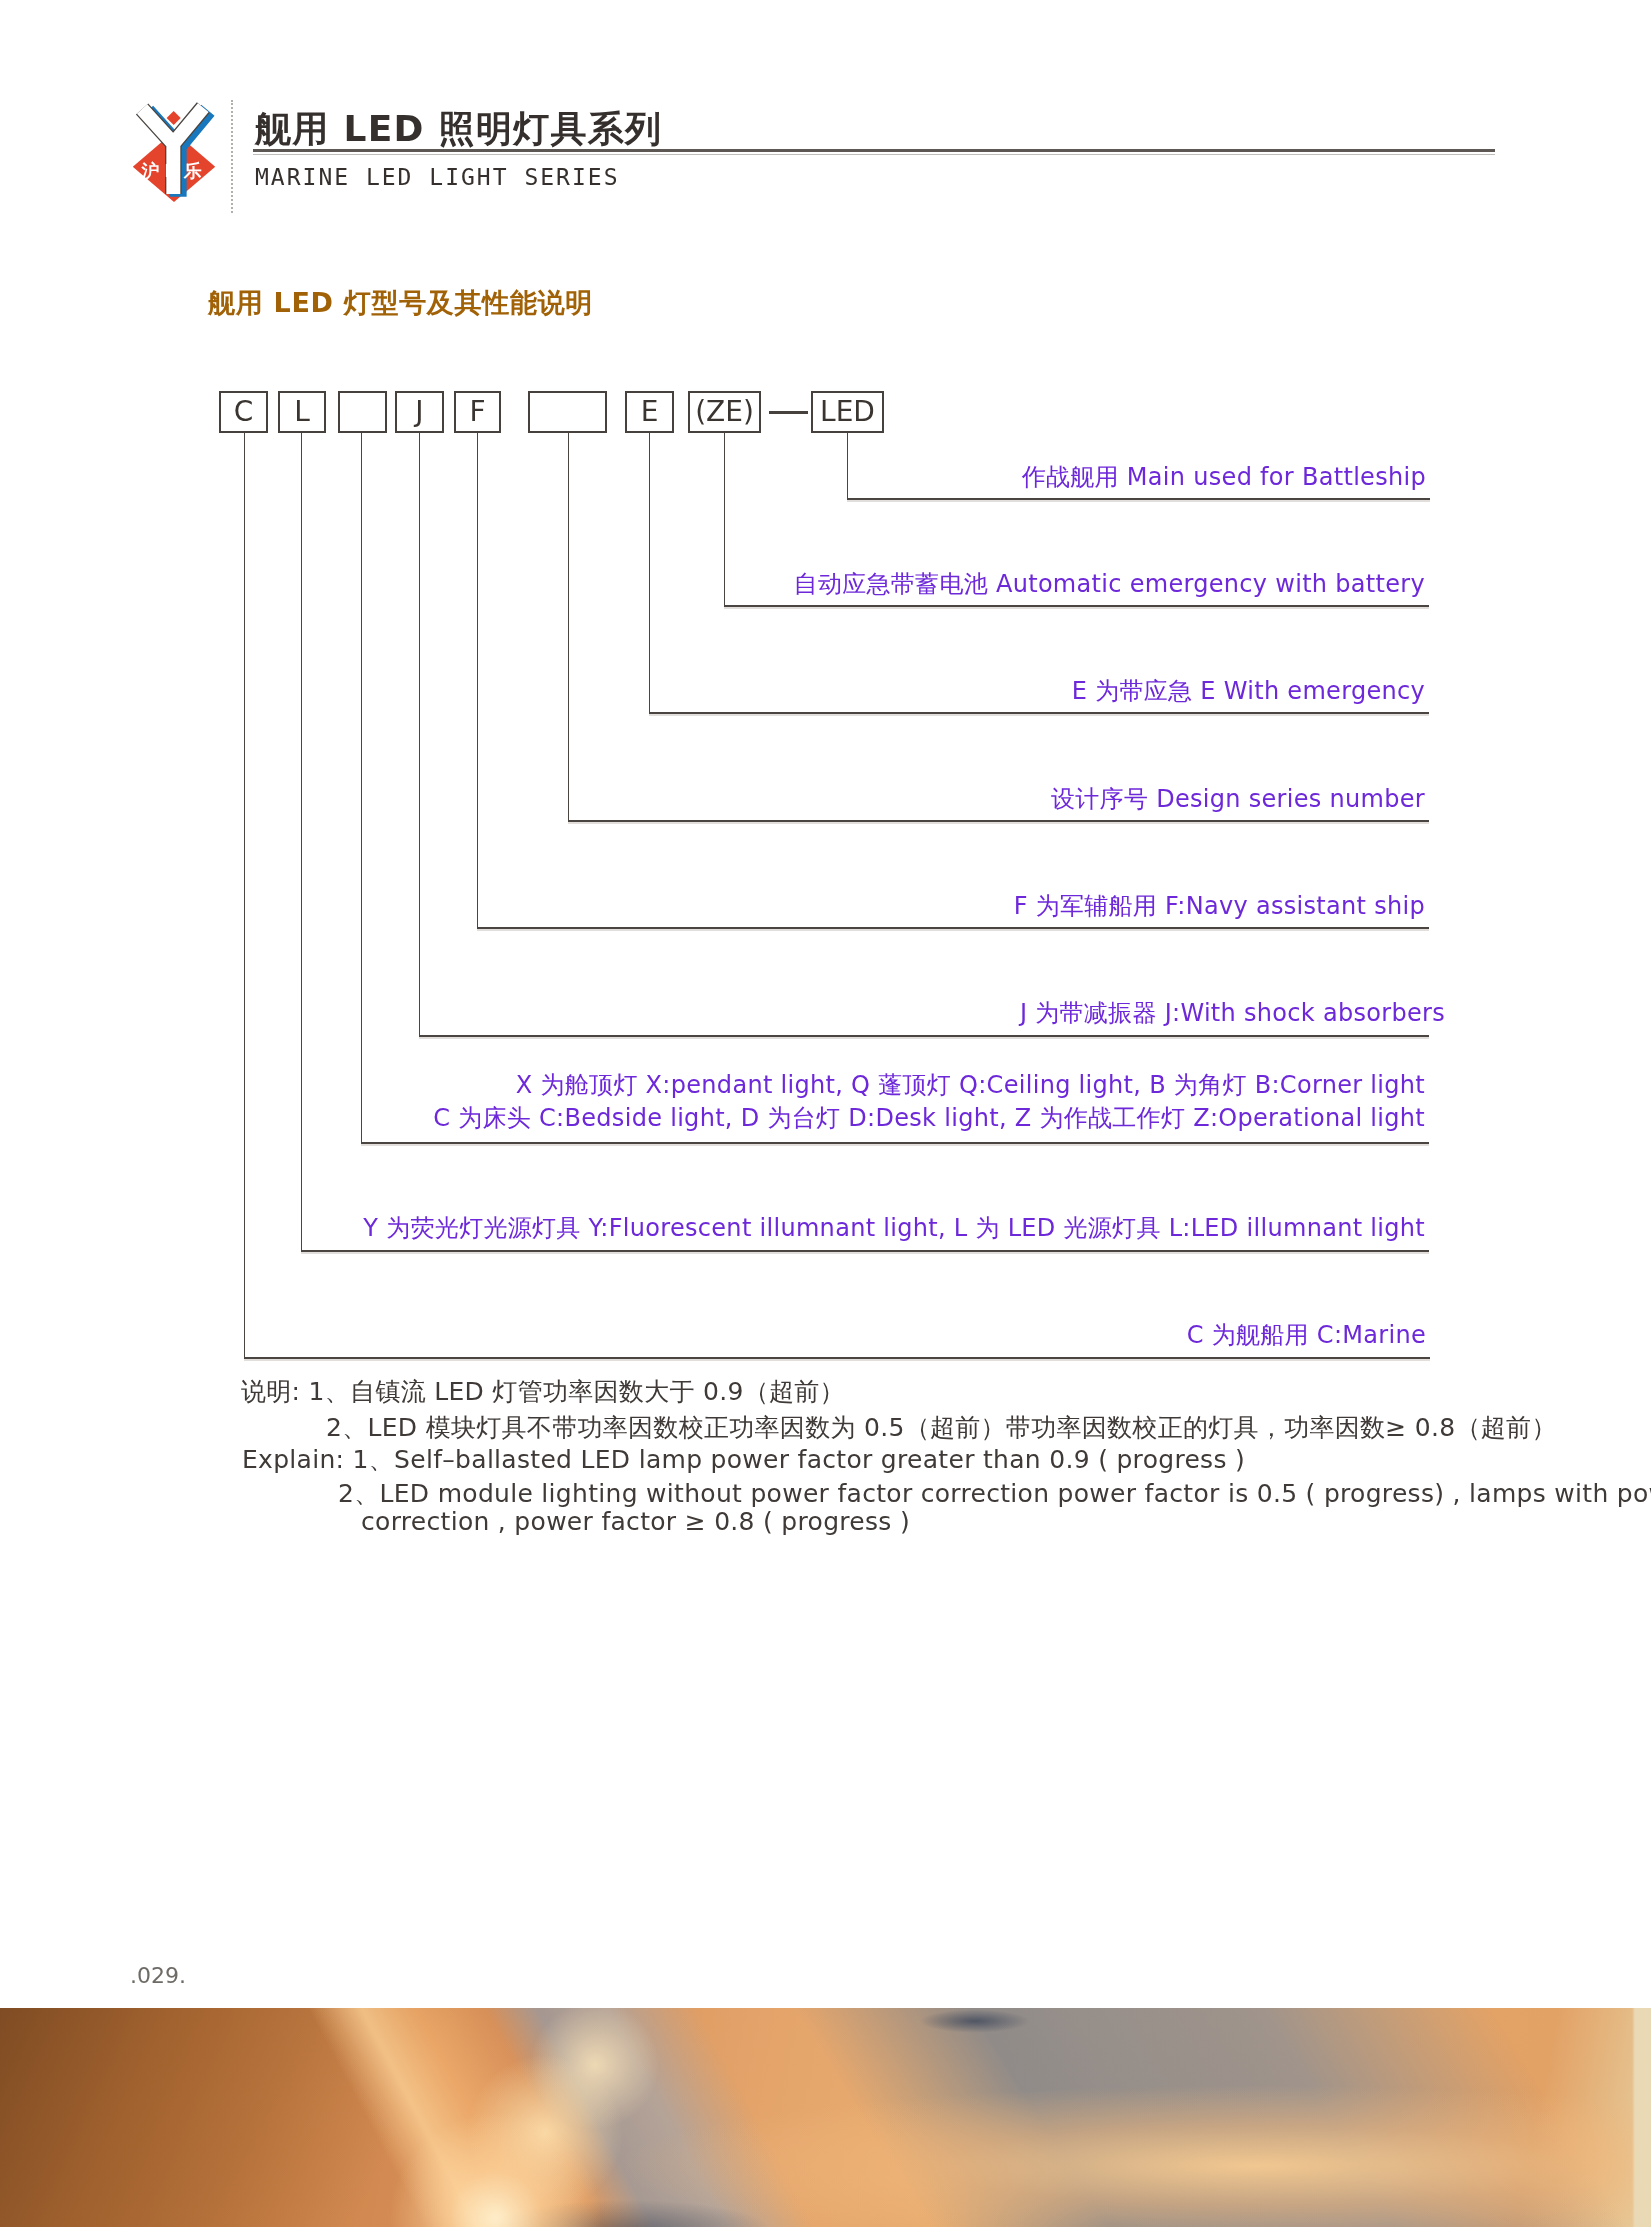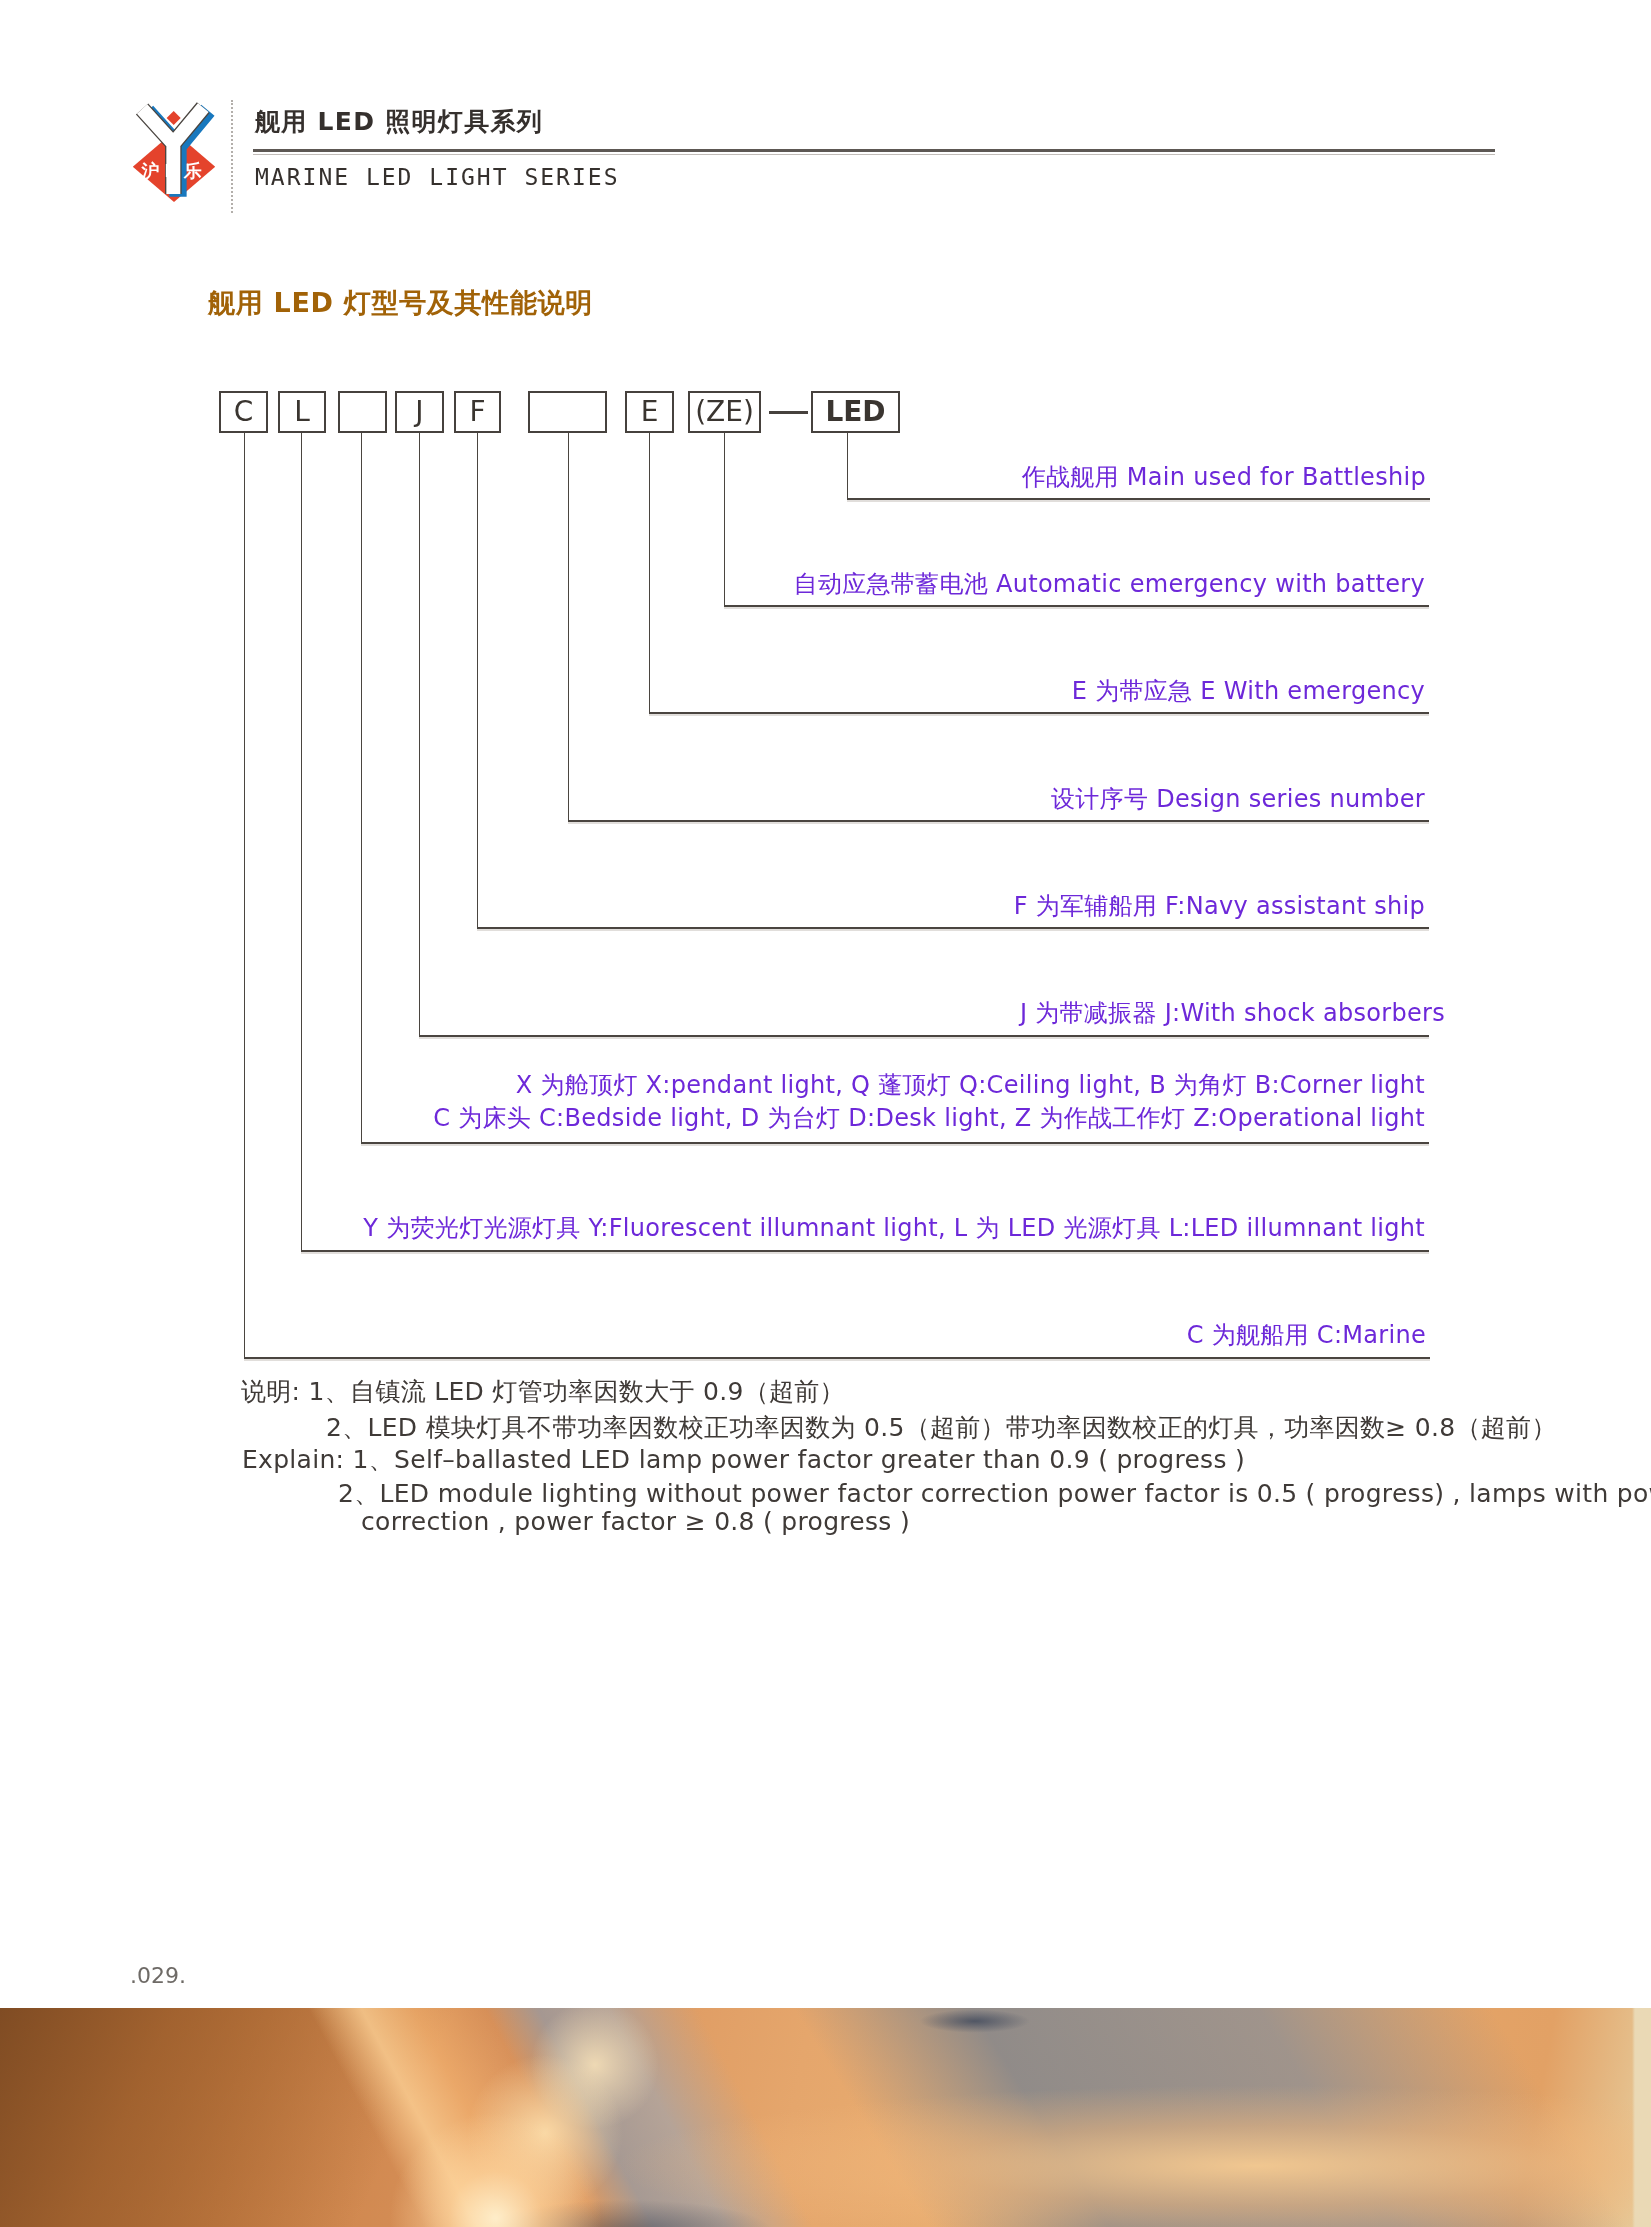--- a/index.html
+++ b/index.html
@@ -14,21 +14,21 @@
   }
 
   
   .logo { position: absolute; left: 130px; top: 97px; width: 88px; height: 113px; }
   .header-divider {
     position: absolute; left: 231px; top: 100px; height: 113px; width: 0;
     border-left: 2px dotted #b3afab;
   }
   .header-title-zh {
     position: absolute; left: 255px; top: 105px;
-    font-size: 25px; font-weight: bold; letter-spacing: 1.3px; color: #35302d;
+    font-size: 36px; font-weight: bold; letter-spacing: 1.3px; color: #35302d;
   }
   .header-rule-dark {
     position: absolute; left: 253px; top: 149px; width: 1242px; height: 2.7px; background: #5d5854;
   }
   .header-rule-light {
     position: absolute; left: 253px; top: 154px; width: 1242px; height: 1.3px; background: #c2bdb9;
   }
   .header-title-en {
     position: absolute; left: 255px; top: 164px;
     font-family: "DejaVu Sans Mono", "Liberation Mono", monospace;
@@ -113,21 +113,21 @@
 
   <div class="code-box" style="left:219px;  width:49px;">C</div>
   <div class="code-box" style="left:278px;  width:48px;">L</div>
   <div class="code-box" style="left:338px;  width:49px;"></div>
   <div class="code-box" style="left:395px;  width:49px;">J</div>
   <div class="code-box" style="left:454px;  width:47px;">F</div>
   <div class="code-box" style="left:528px;  width:79px;"></div>
   <div class="code-box" style="left:625px;  width:49px;">E</div>
   <div class="code-box" style="left:688px; width:73px;">(ZE)</div>
   <div class="code-dash"></div>
-  <div class="code-box" style="left:811px; width:89px;font-weight:bold;">LED</div>
+  <div class="code-box" style="left:811px; width:73px;">LED</div>
 
   <div>
     <div class="vline" style="left:847px; top:433px; height:65px;"></div>
     <div class="hline" style="left:847px; top:498px; width:583px;"></div>
     <div class="rowlabel" style="left:847px; top:461px; width:579px;">作战舰用 Main used for Battleship</div>
   </div>
 
   <div>
     <div class="vline" style="left:724px; top:433px; height:172px;"></div>
     <div class="hline" style="left:724px; top:605px; width:705px;"></div>

